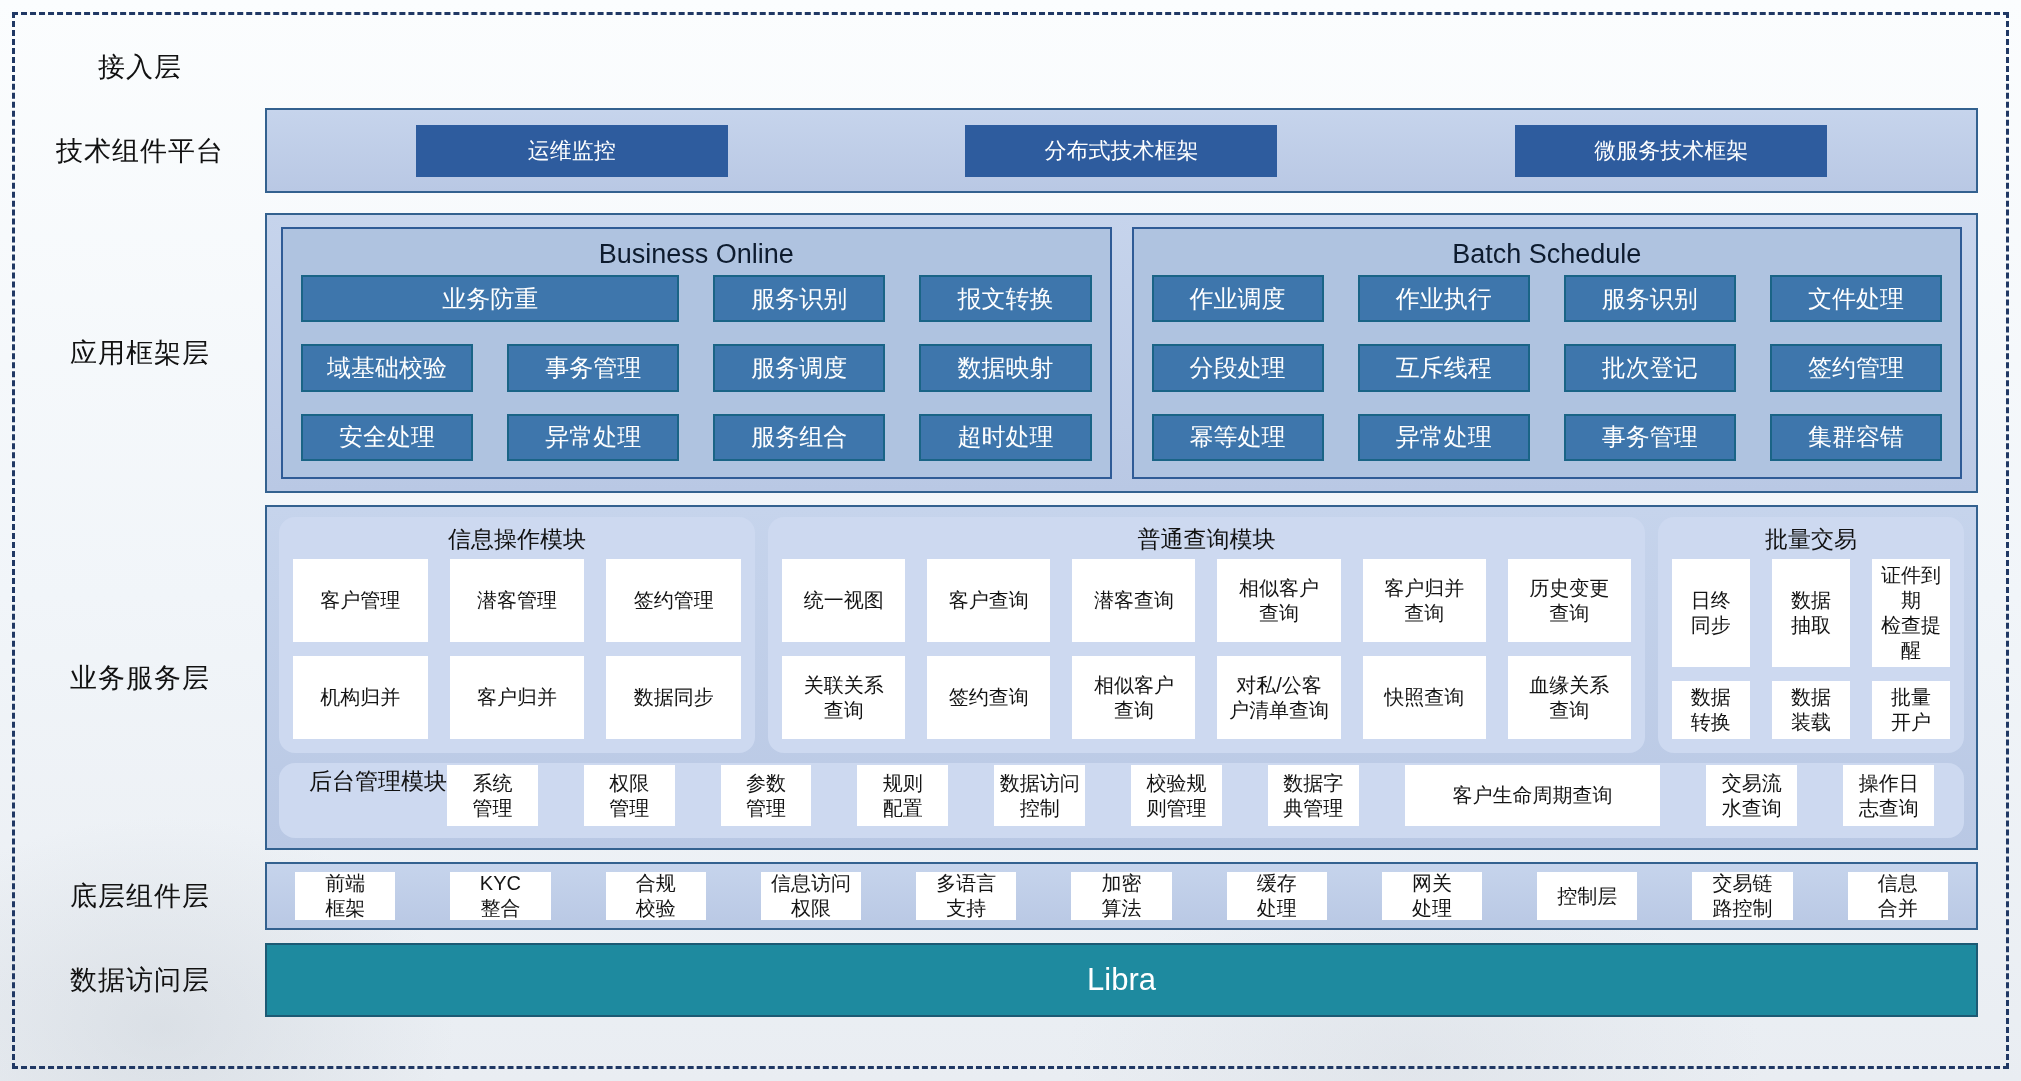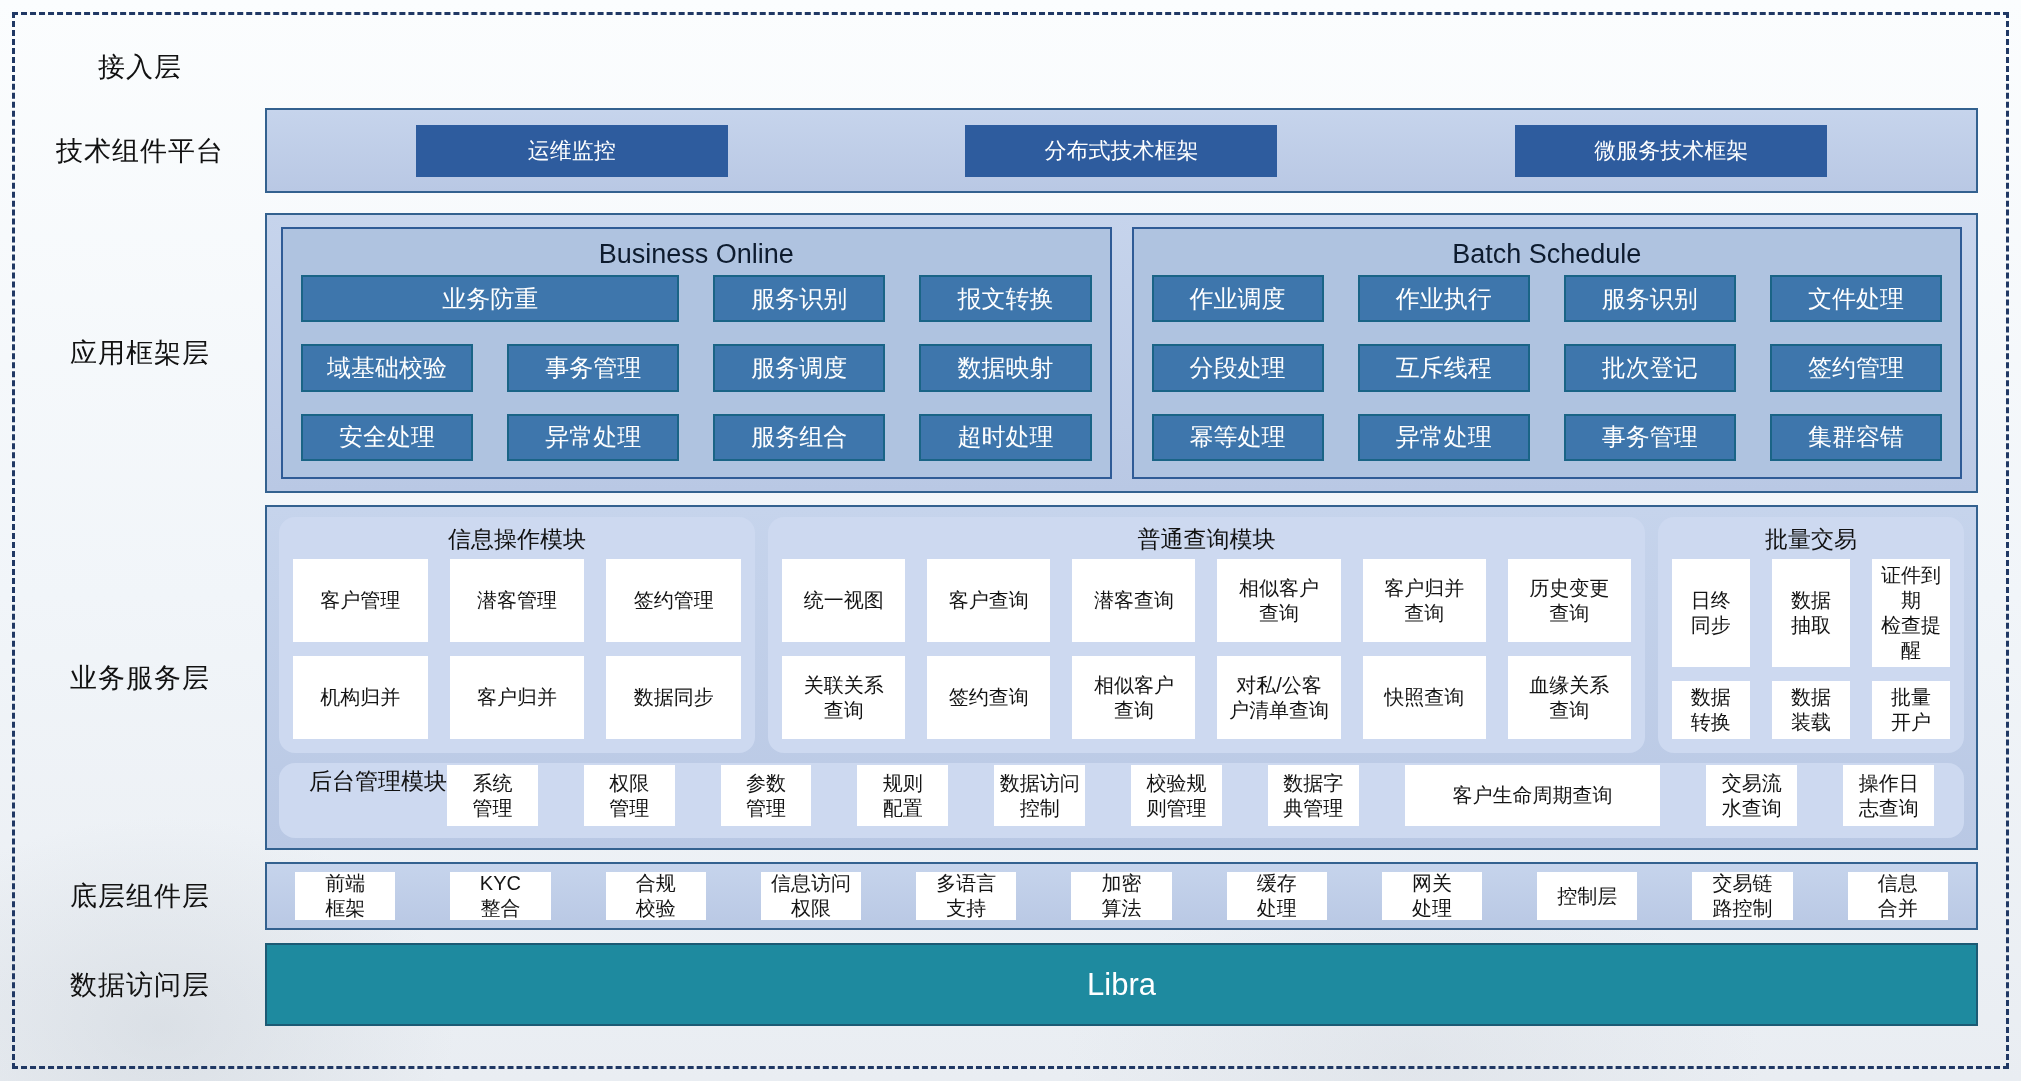--- a/index.html
+++ b/index.html
@@ -34,21 +34,21 @@
     width:250px; flex:0 0 250px; display:flex; align-items:center; justify-content:center;
     font-size:27px; color:var(--text-dark); letter-spacing:1px;
   }
   .layer-body{flex:1; display:flex;}
   
   .l-access{height:63px; margin-top:20px;}
   .l-tech{height:85px; margin-top:10px;font-family:Liberation Mono, monospace;}
   .l-appfw{height:280px; margin-top:20px;}
   .l-biz{height:345px; margin-top:12px;}
   .l-bottom{height:68px; margin-top:12px;}
-  .l-data{height:83px; margin-top:13px;}
+  .l-data{height:74px; margin-top:13px;}
 
   .teal-bar{
     flex:1; background:var(--teal); border:2px solid var(--teal-border);
     display:flex; align-items:center; justify-content:center;
     color:var(--text-light); font-size:31px;
   }
   .container{
     background:linear-gradient(180deg,var(--container-bg2),var(--container-bg));
     border:2px solid var(--container-border);
   }

